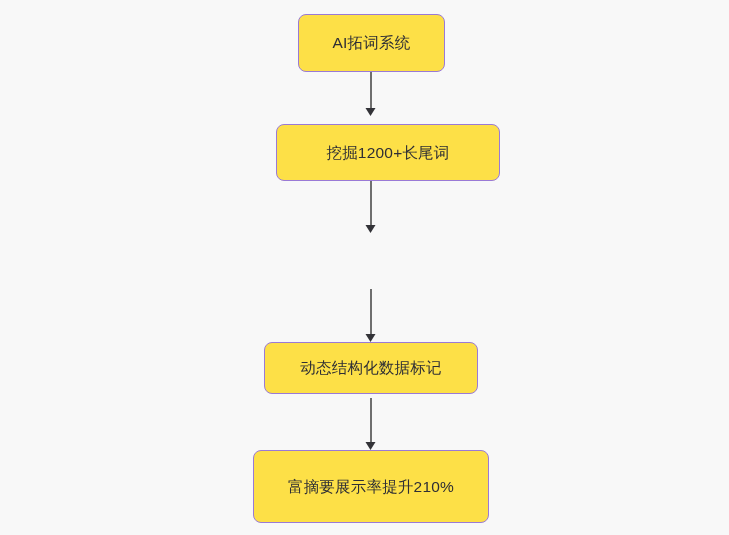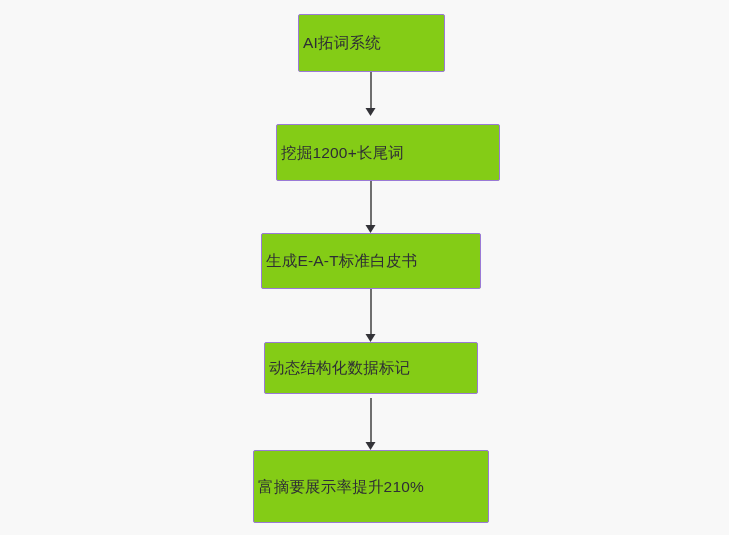--- a/index.html
+++ b/index.html
@@ -16,26 +16,26 @@
 
   #flowchart {
     position: relative;
     width: 729px;
     height: 535px;
   }
 
   .node {
     position: absolute;
     box-sizing: border-box;
-    background: #84cc16;
+    background: #fde047;
     border: 1.6px solid #9a7ad6;
-    border-radius: 2px;
+    border-radius: 8px;
     display: flex;
     align-items: center;
-    justify-content: flex-start;
+    justify-content: center;
     color: #2e2e35;
     font-size: 15.5px;
     line-height: 1;
     letter-spacing: 0.2px;
     white-space: nowrap;
   }
 
   .node-label {
     display: block;
     padding: 0 4px;
@@ -82,23 +82,20 @@
 
   <div class="node" style="left:276px; top:124px; width:224px; height:57px;">
     <span class="node-label">挖掘1200+长尾词</span>
   </div>
 
   <div class="edge" style="left:371px; top:181px; height:44px;">
     <div class="edge-line" style="height:44px;"></div>
     <div class="edge-arrow" style="top:44px;"></div>
   </div>
 
-  <div class="node" style="left:261px; top:233px; width:220px; height:56px;">
-    <span class="node-label">生成E-A-T标准白皮书</span>
-  </div>
 
   <div class="edge" style="left:371px; top:289px; height:45px;">
     <div class="edge-line" style="height:45px;"></div>
     <div class="edge-arrow" style="top:45px;"></div>
   </div>
 
   <div class="node" style="left:264px; top:342px; width:214px; height:52px;">
     <span class="node-label">动态结构化数据标记</span>
   </div>
 

